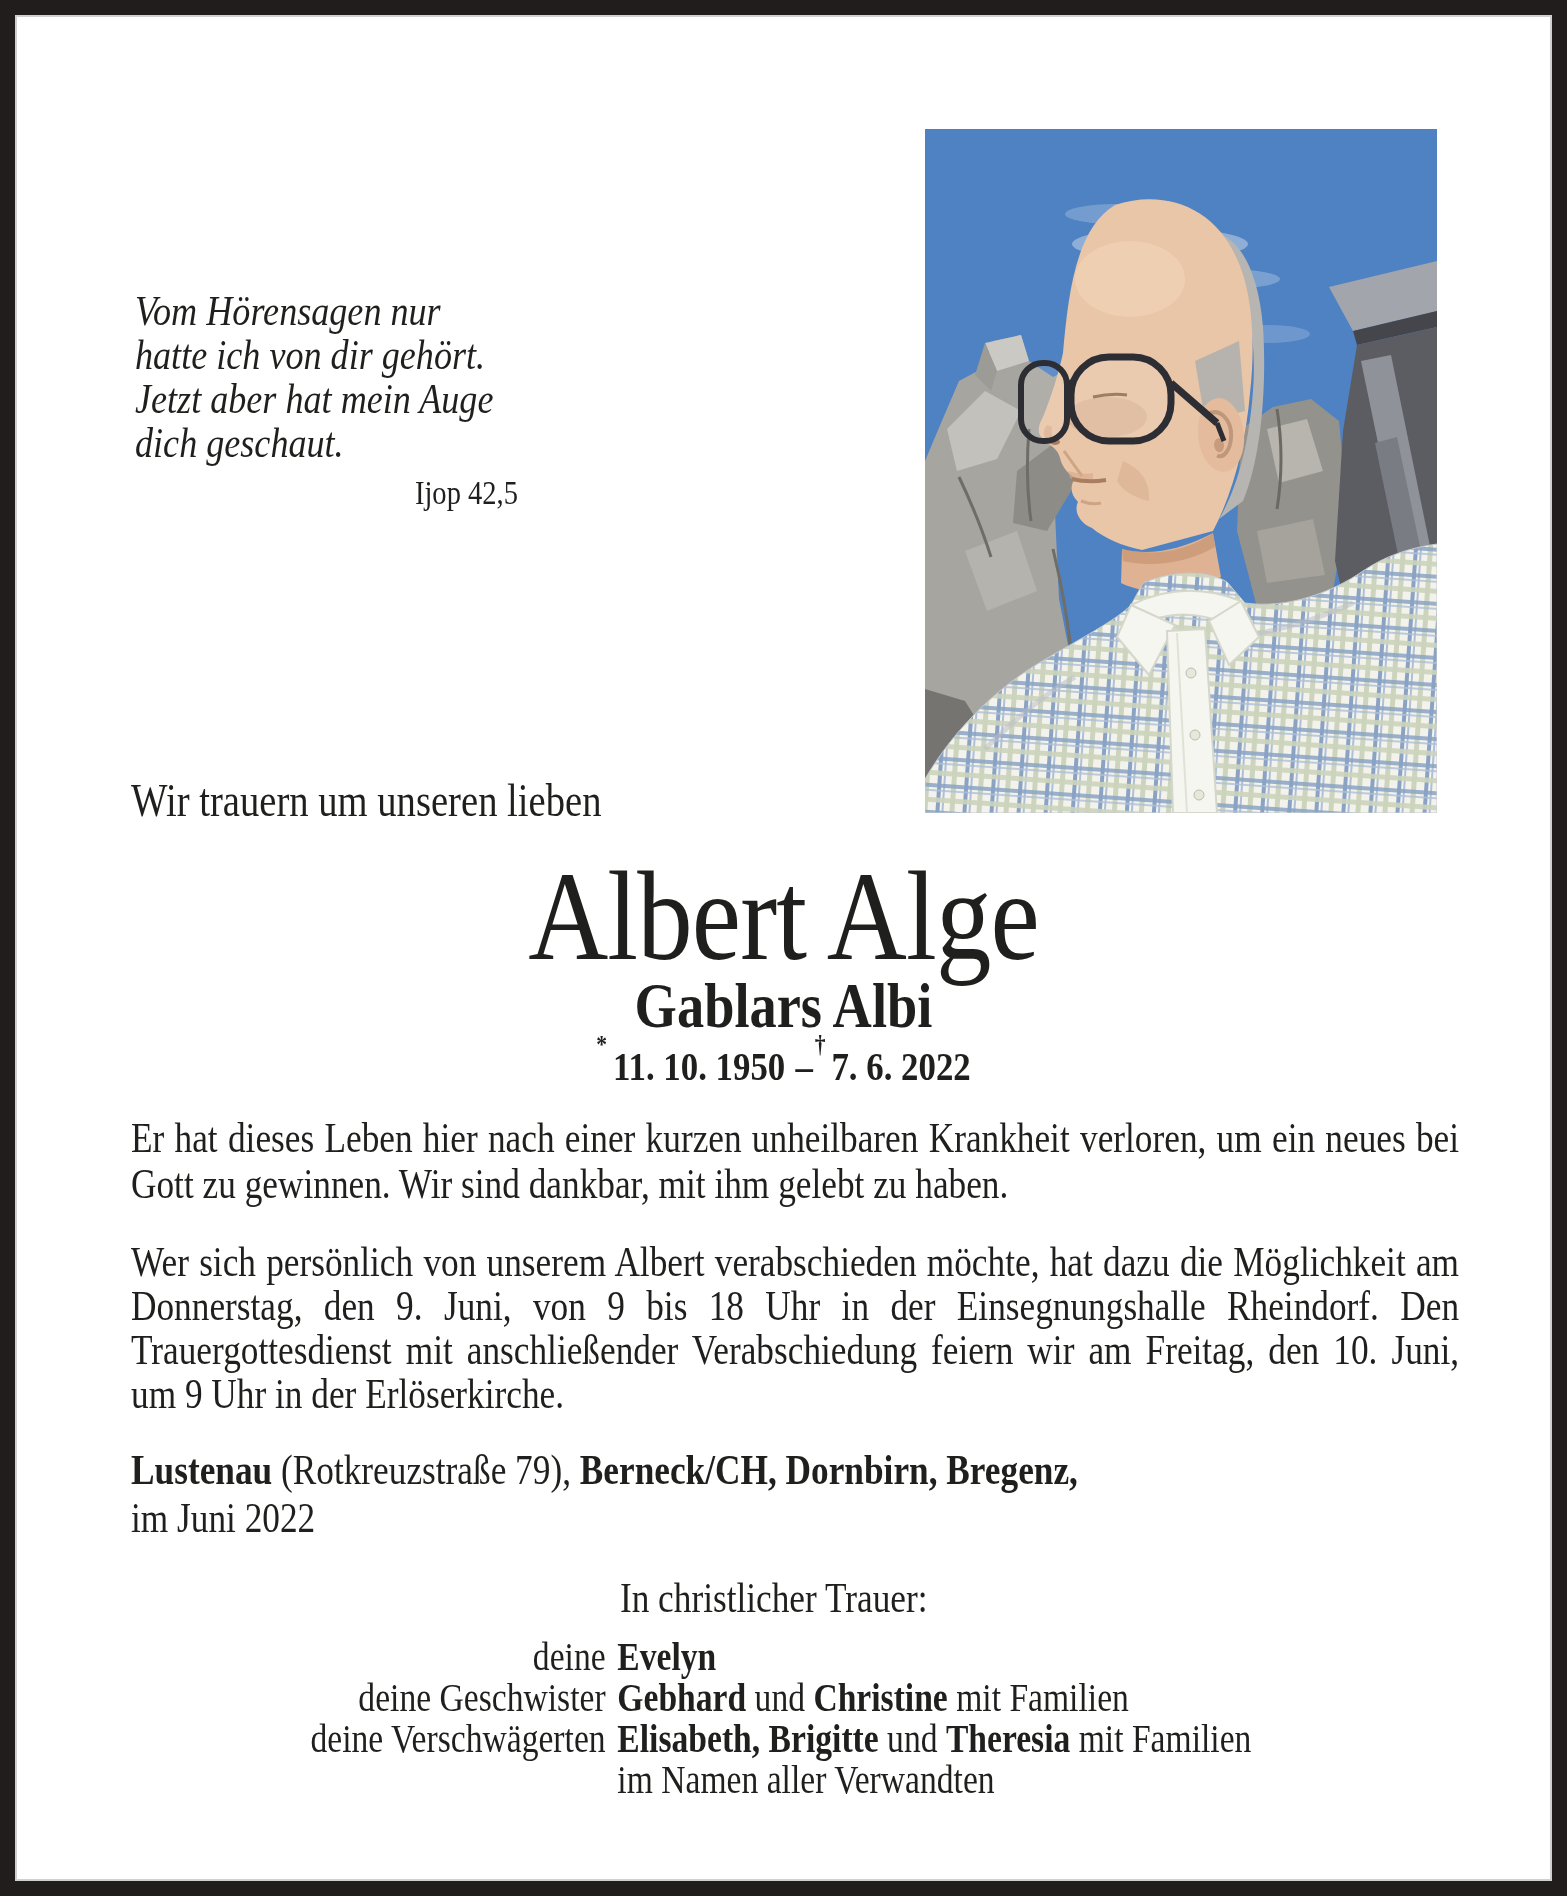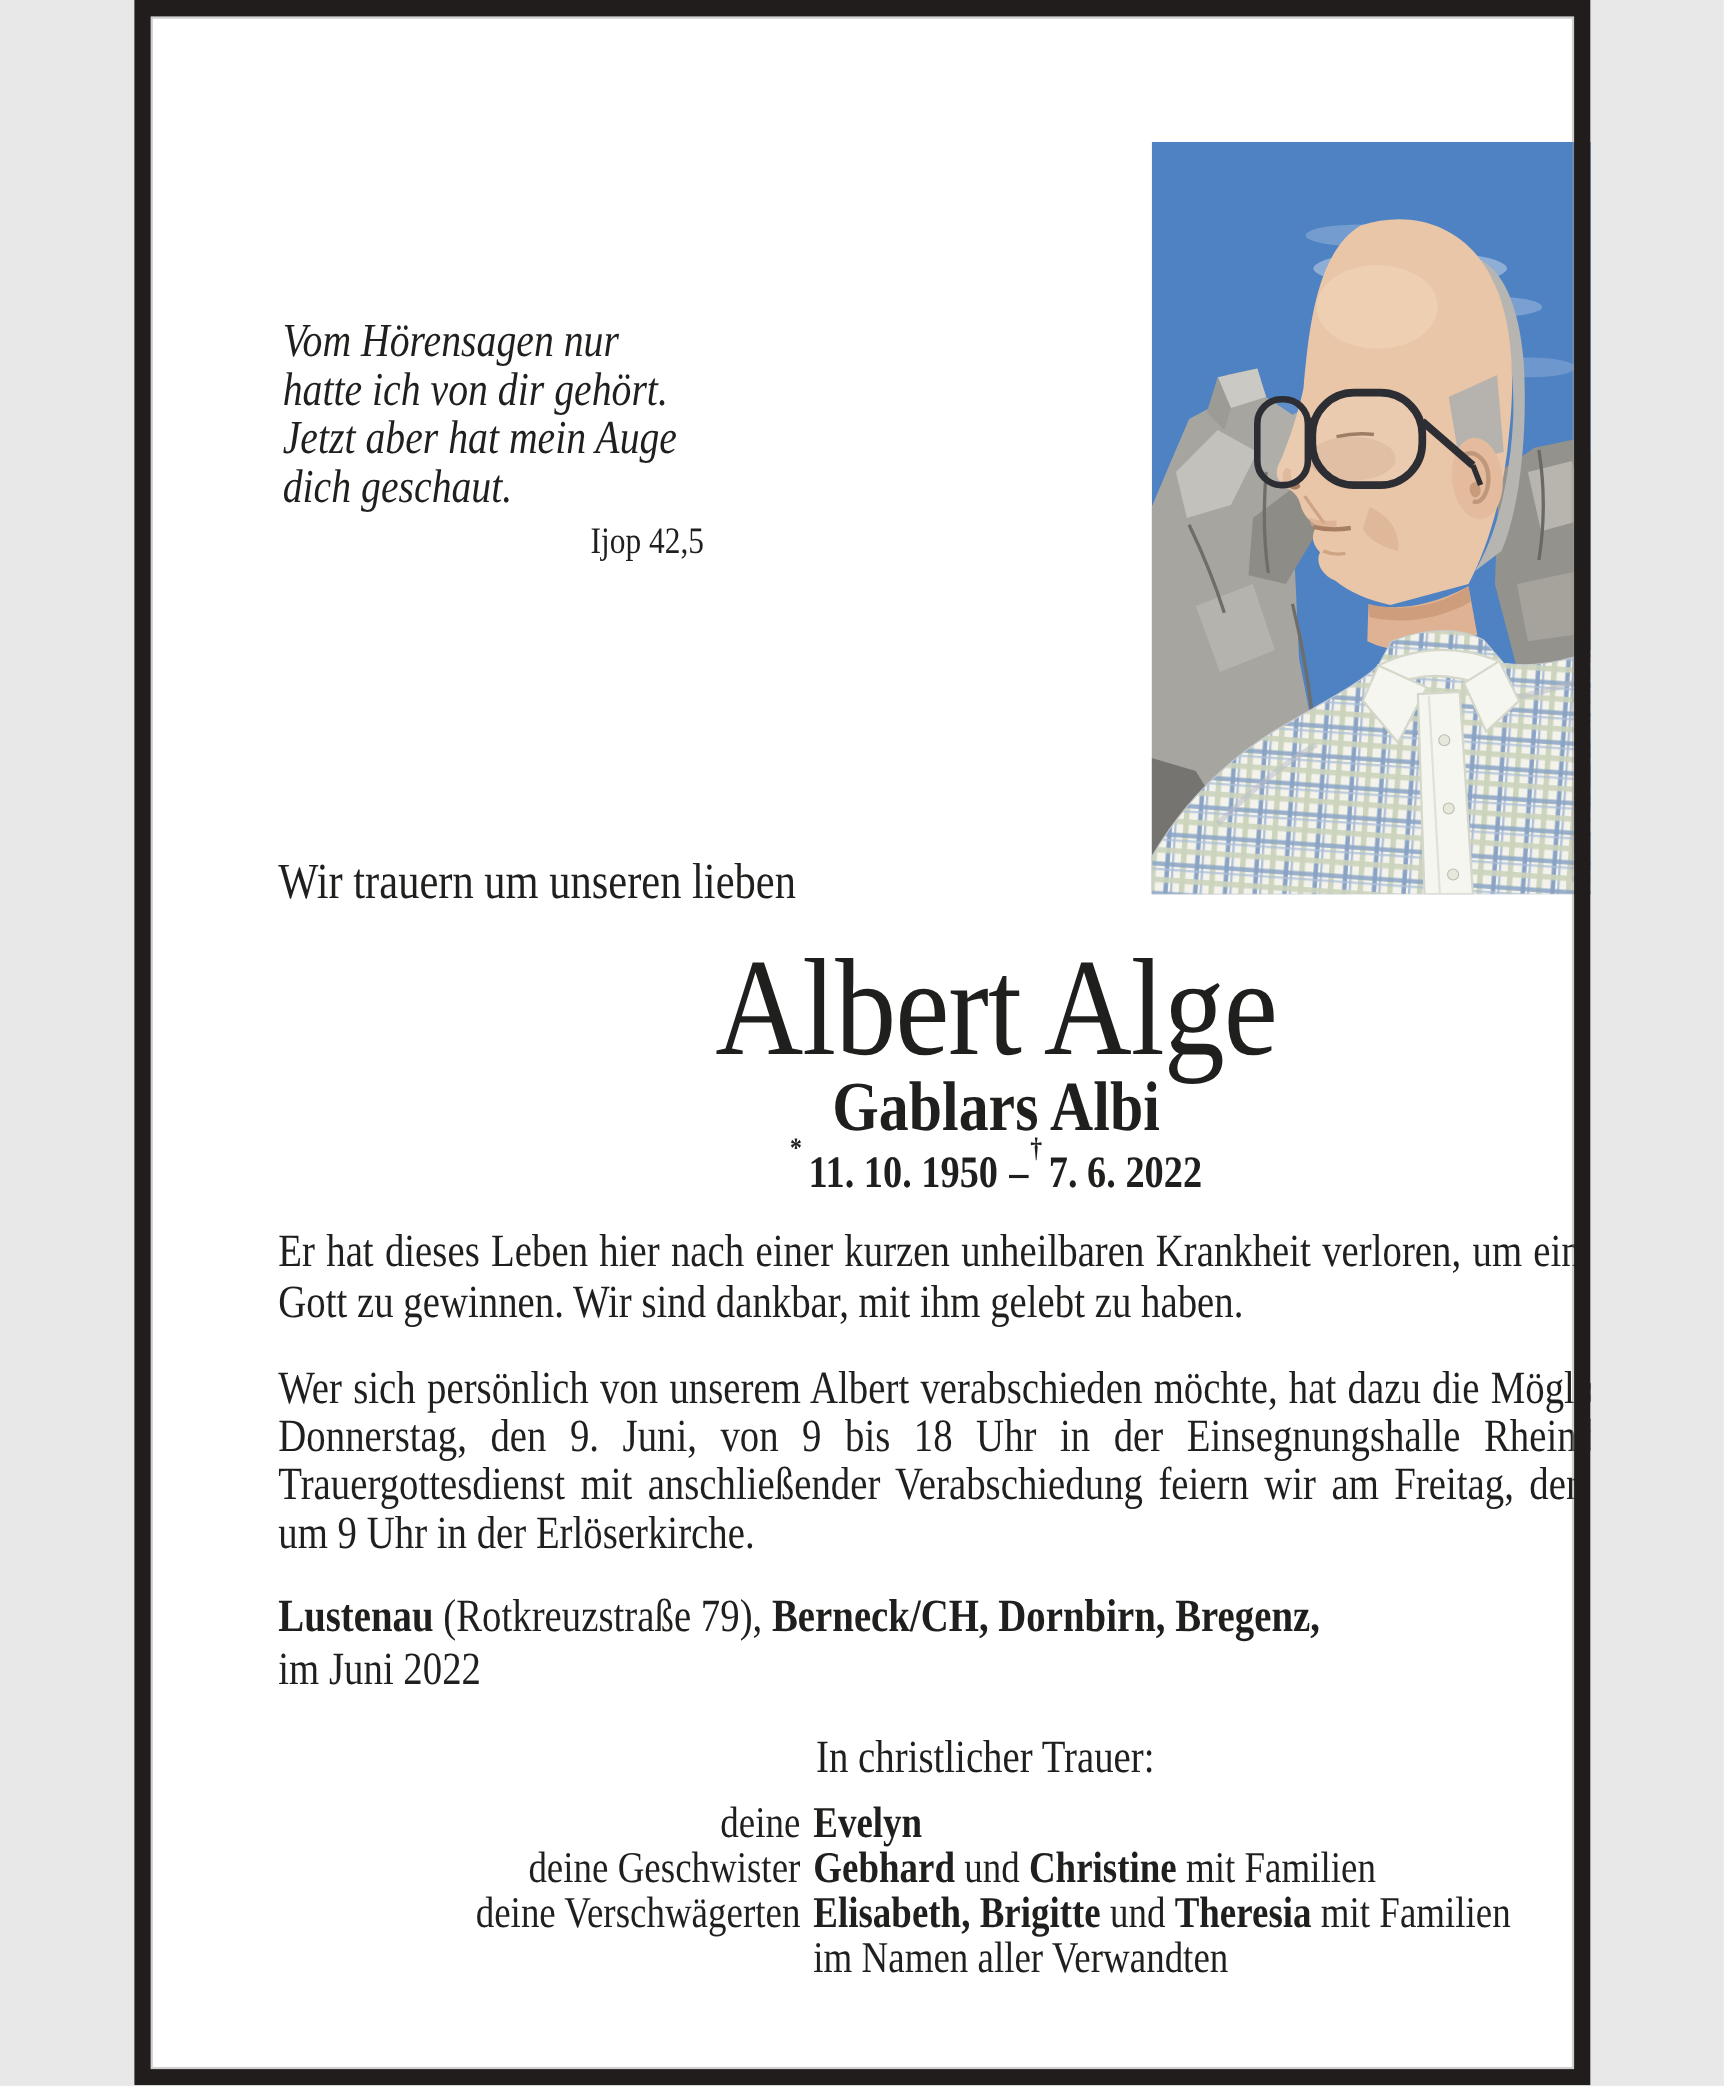--- a/index.html
+++ b/index.html
@@ -1,18 +1,18 @@
 <!DOCTYPE html>
 <html><head>
 <meta charset="utf-8">
 <style>
   html,body{margin:0;padding:0;background:#e8e8e8;}
   .page{
     position:relative;
-    width:1324px;height:1896px;
+    width:1567px;height:1896px;
     background:#ffffff;
     font-family:"Liberation Serif","DejaVu Serif",serif;
     color:#1f1f1d;
     overflow:hidden;
     margin:0 auto;
   }
   .frame{
     position:absolute;inset:0;
     border:15px solid #211d1d;
     box-shadow:inset 0 0 0 2px rgba(150,150,150,.45);

